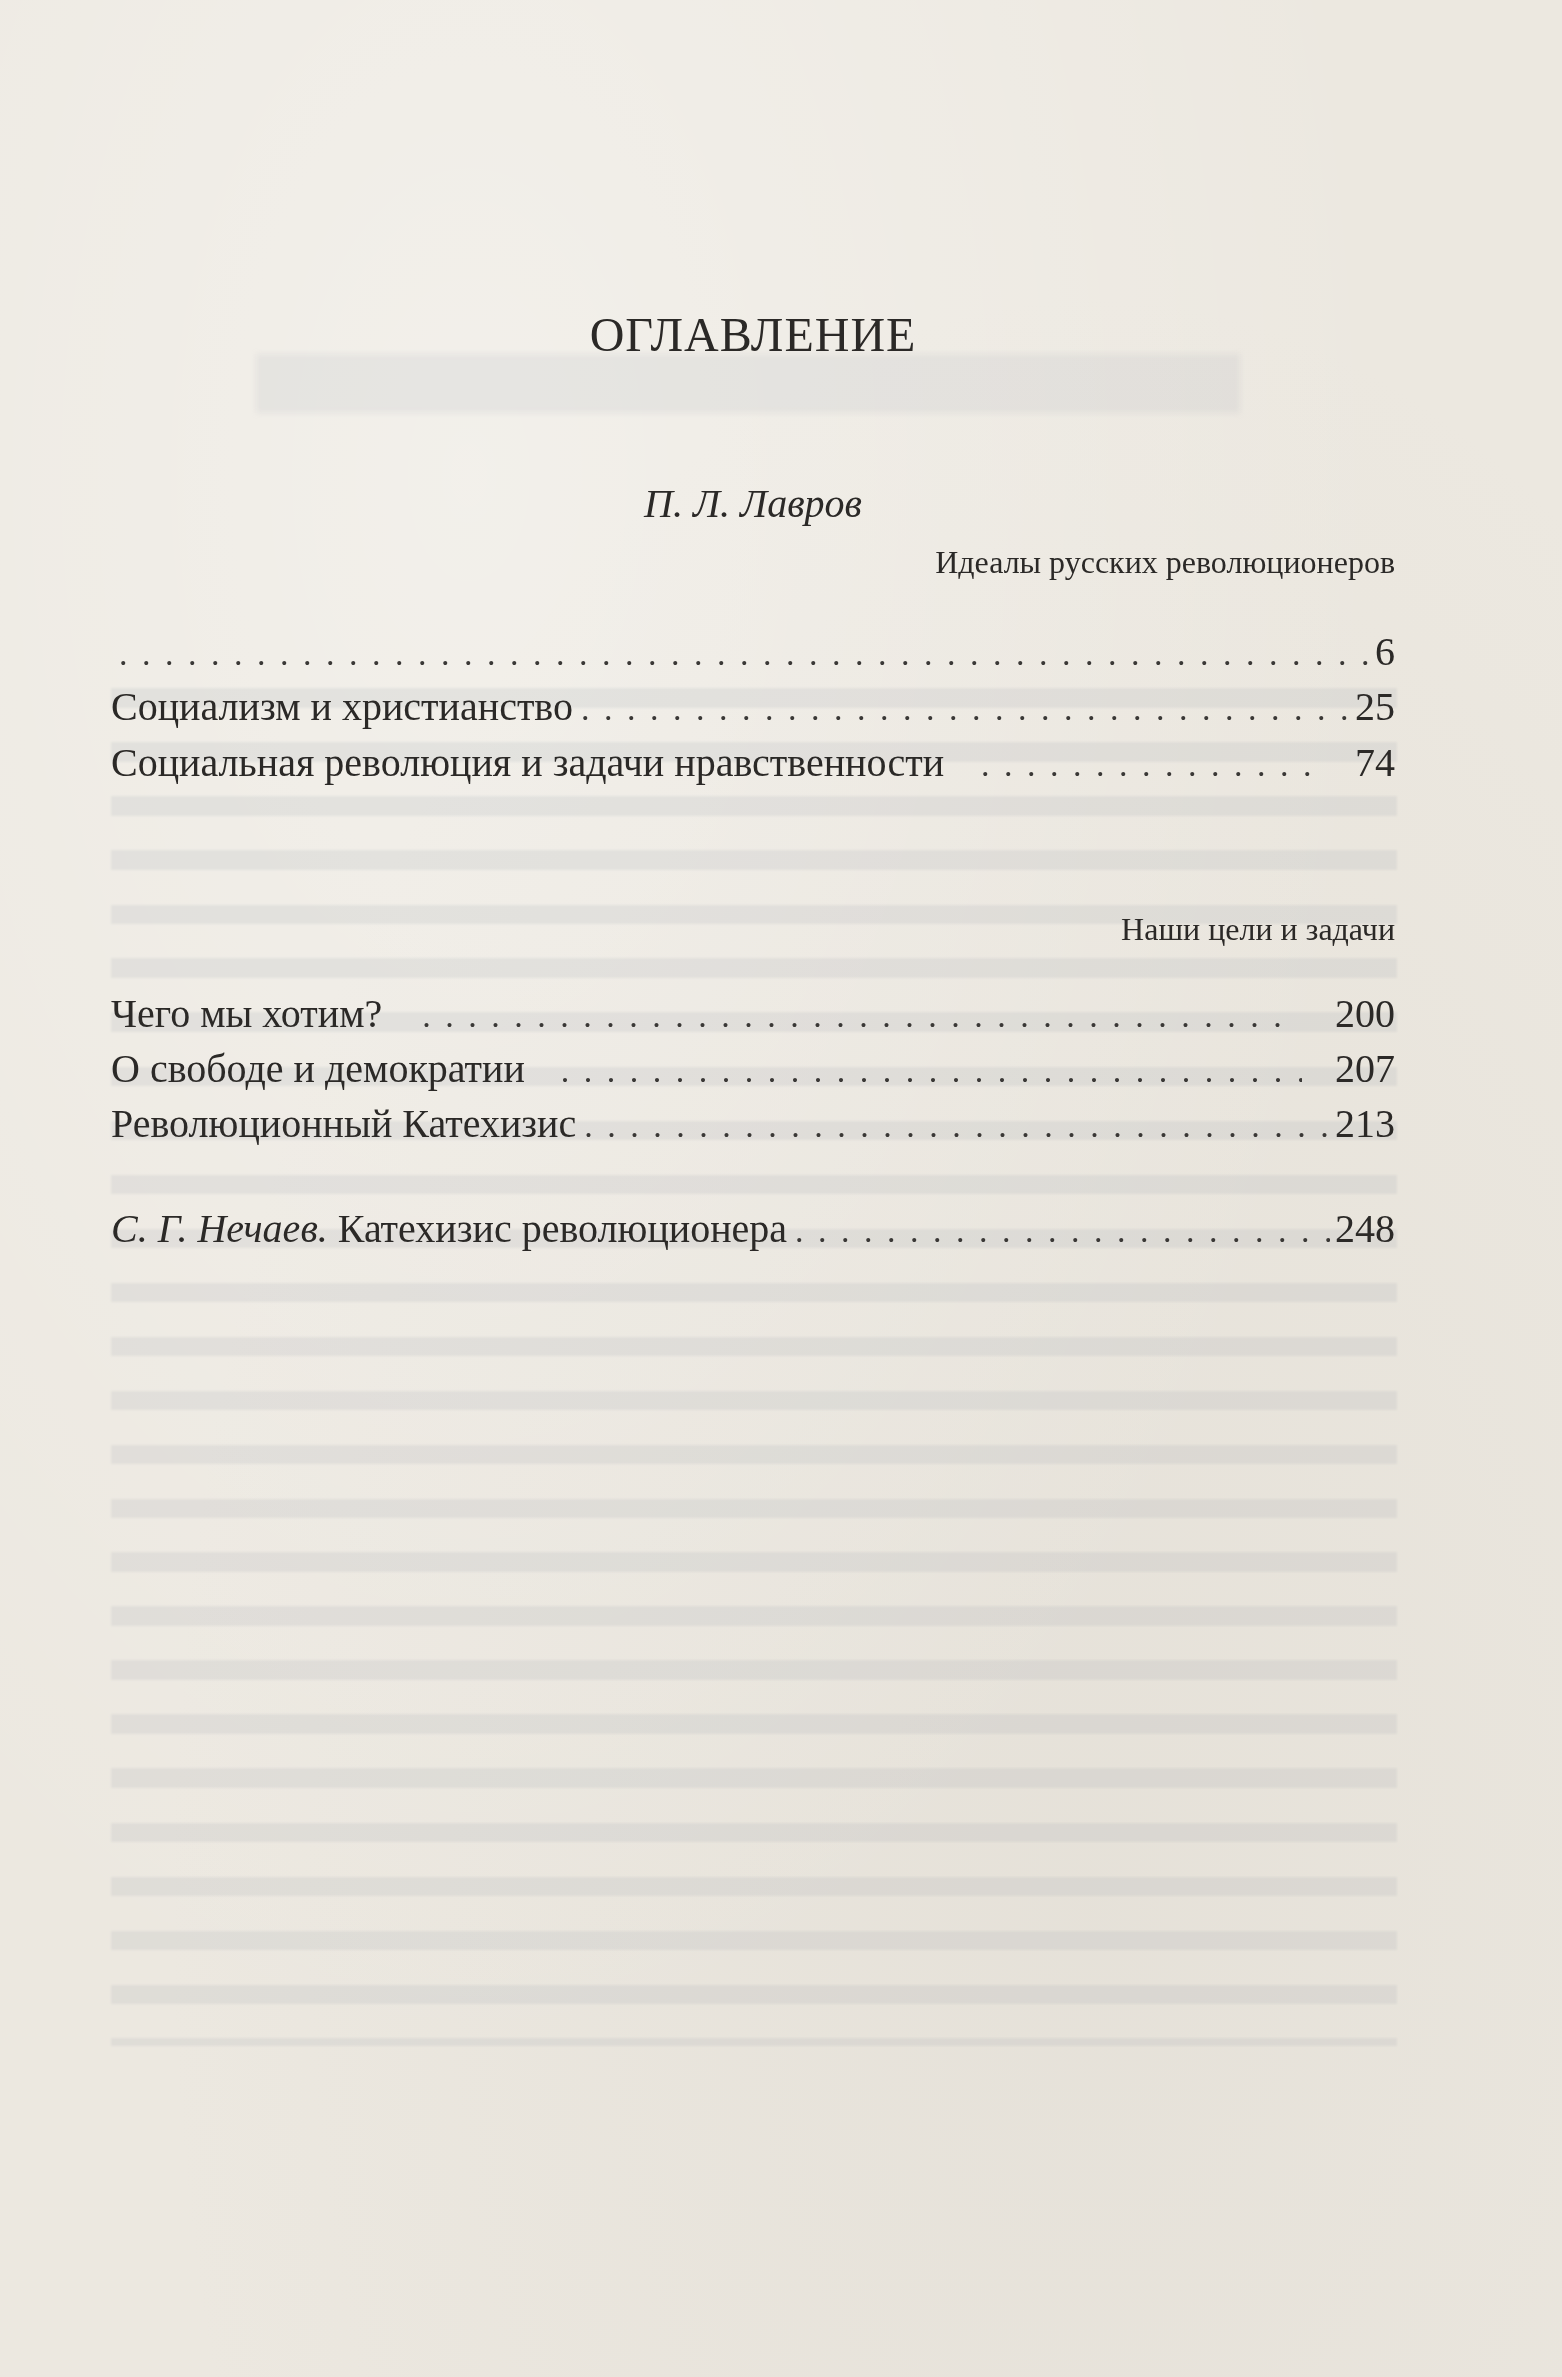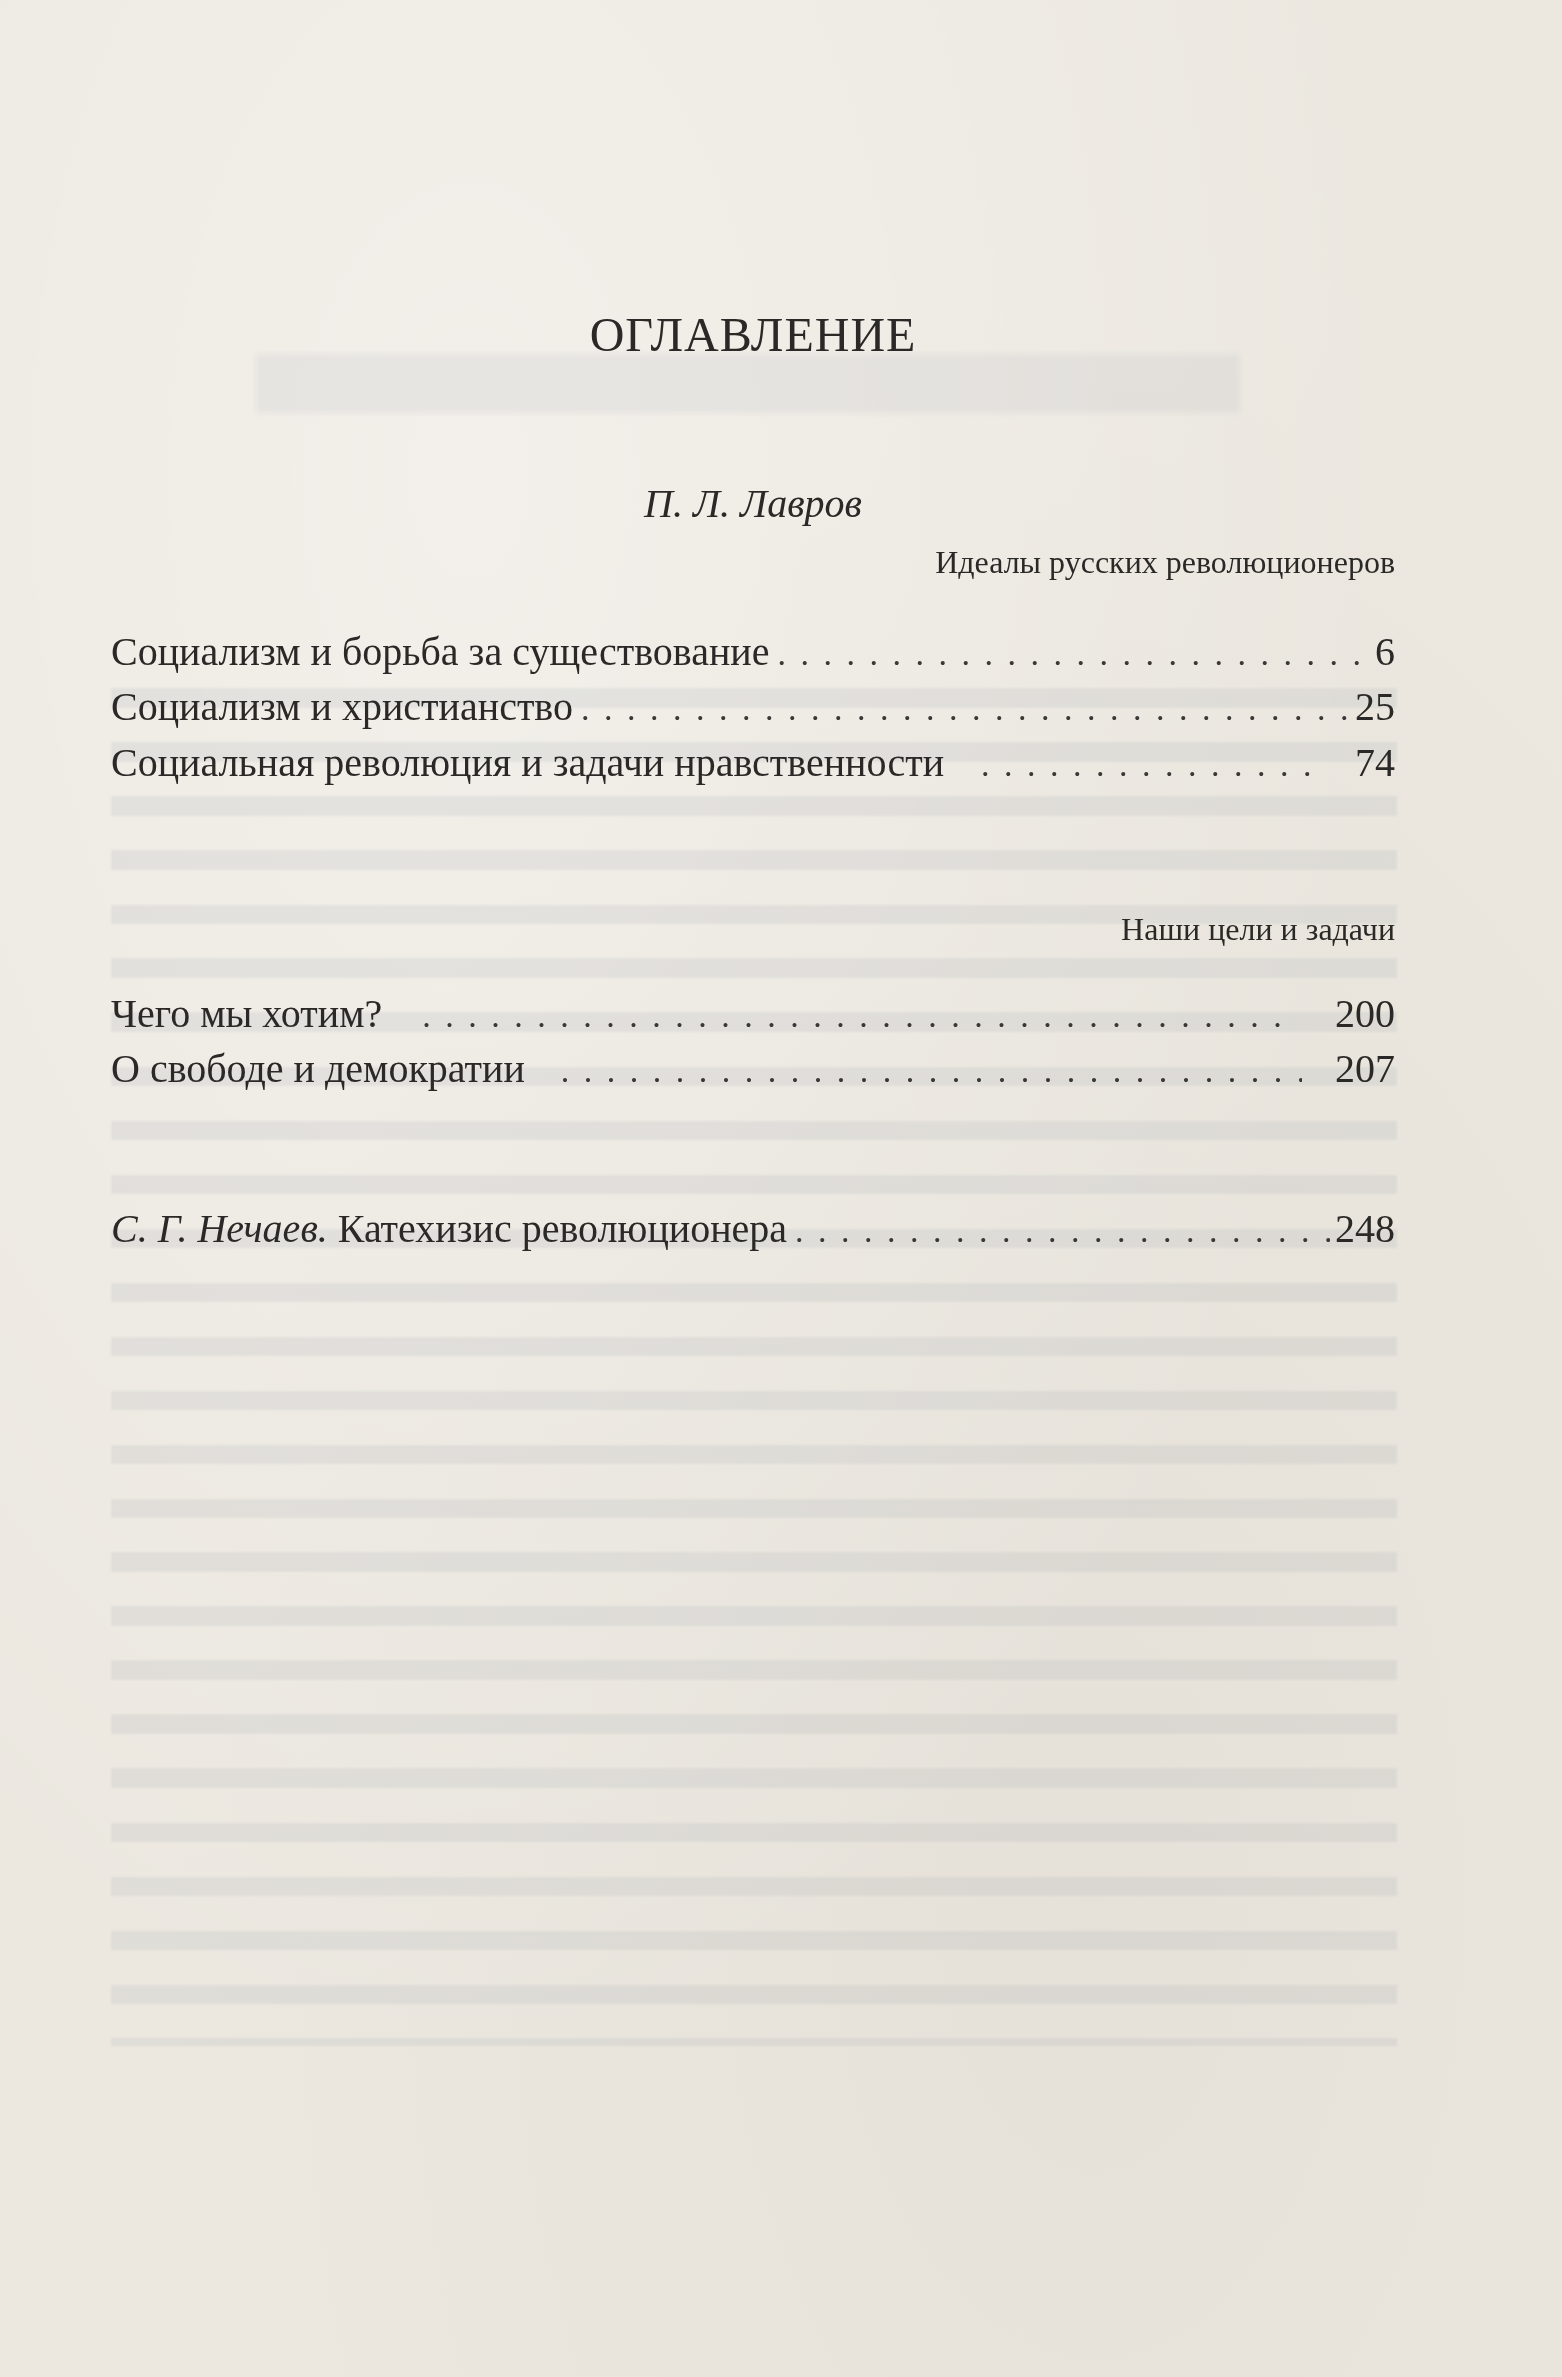--- a/index.html
+++ b/index.html
@@ -128,21 +128,20 @@
 <div class="bleed"></div>
 
 <div class="page">
 
   <div class="toc-title">ОГЛАВЛЕНИЕ</div>
 
   <div class="author" style="top:480px;">П. Л. Лавров</div>
   <div class="section-title" style="top:544px;">Идеалы русских революционеров</div>
 
   <div class="entry" style="top:627px;">
-    <span class="label">Социализм и борьба за существование</span>
     <span class="leader"></span>
     <span class="pagenum">6</span>
   </div>
   <div class="entry" style="top:682px;">
     <span class="label">Социализм и христианство</span>
     <span class="leader"></span>
     <span class="pagenum">25</span>
   </div>
   <div class="entry" style="top:738px;gap:29px;">
     <span class="label">Социальная революция и задачи нравственности</span>
@@ -155,20 +154,25 @@
   <div class="entry" style="top:989px;gap:32px;">
     <span class="label">Чего мы хотим?</span>
     <span class="leader"></span>
     <span class="pagenum">200</span>
   </div>
   <div class="entry" style="top:1044px;gap:28px;">
     <span class="label">О свободе и демократии</span>
     <span class="leader"></span>
     <span class="pagenum">207</span>
   </div>
+  <div class="entry" style="top:1099px;">
+    <span class="label">Революционный Катехизис</span>
+    <span class="leader"></span>
+    <span class="pagenum">213</span>
+  </div>
 
   <div class="entry" style="top:1204px;">
     <span class="label"><i>С. Г. Нечаев.</i> <span>Катехизис революционера</span></span>
     <span class="leader"></span>
     <span class="pagenum">248</span>
   </div>
 
 </div>
 
 

